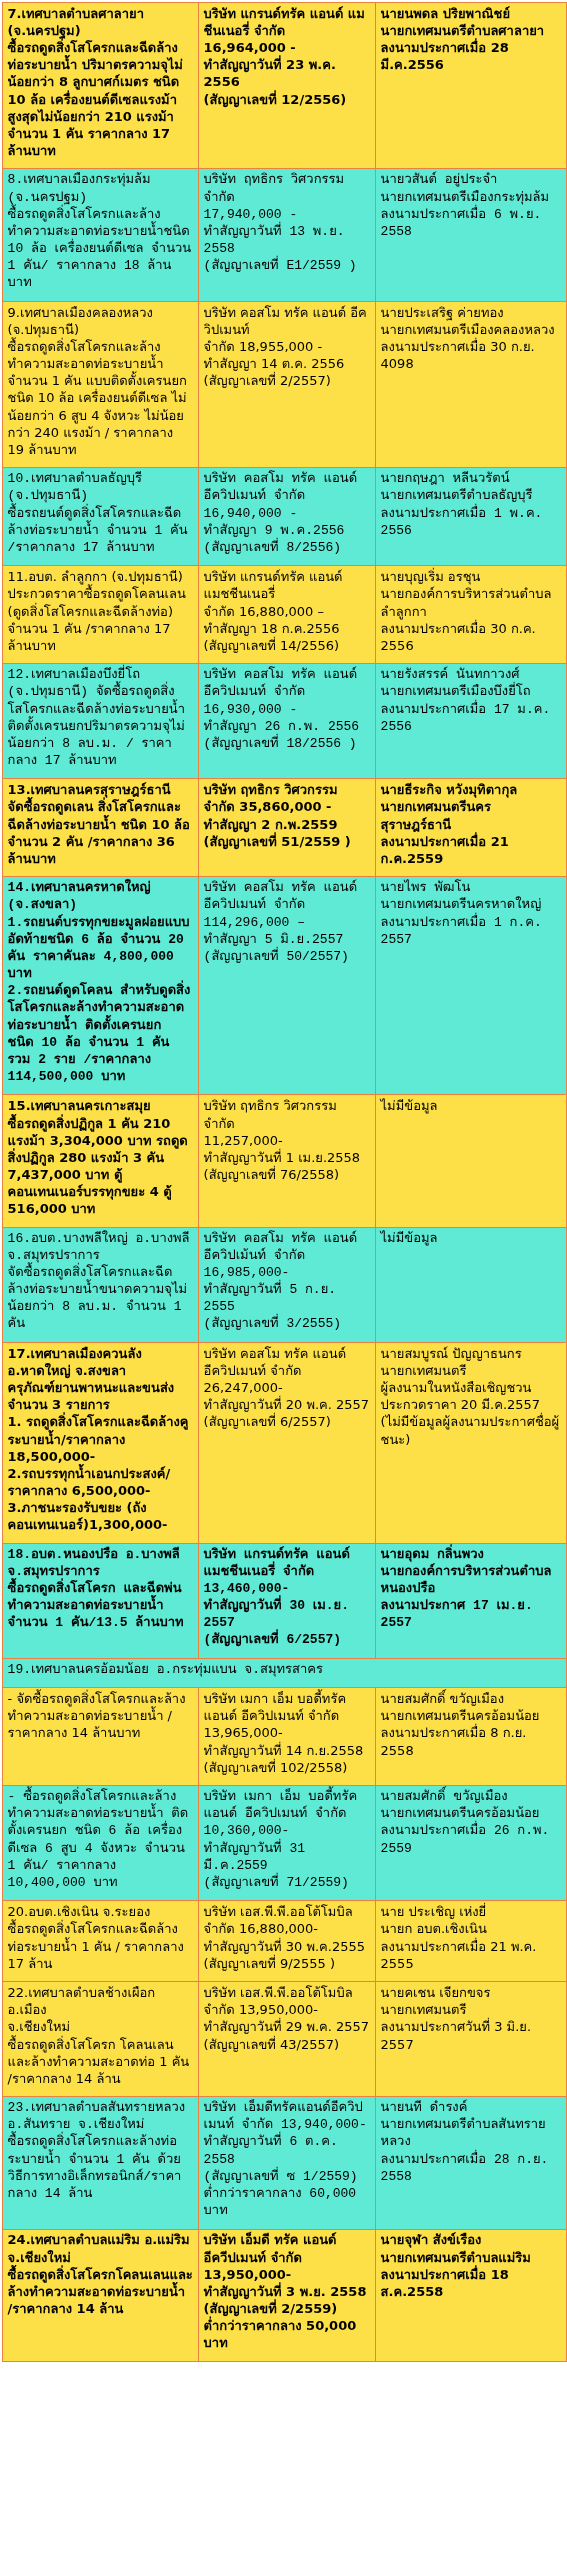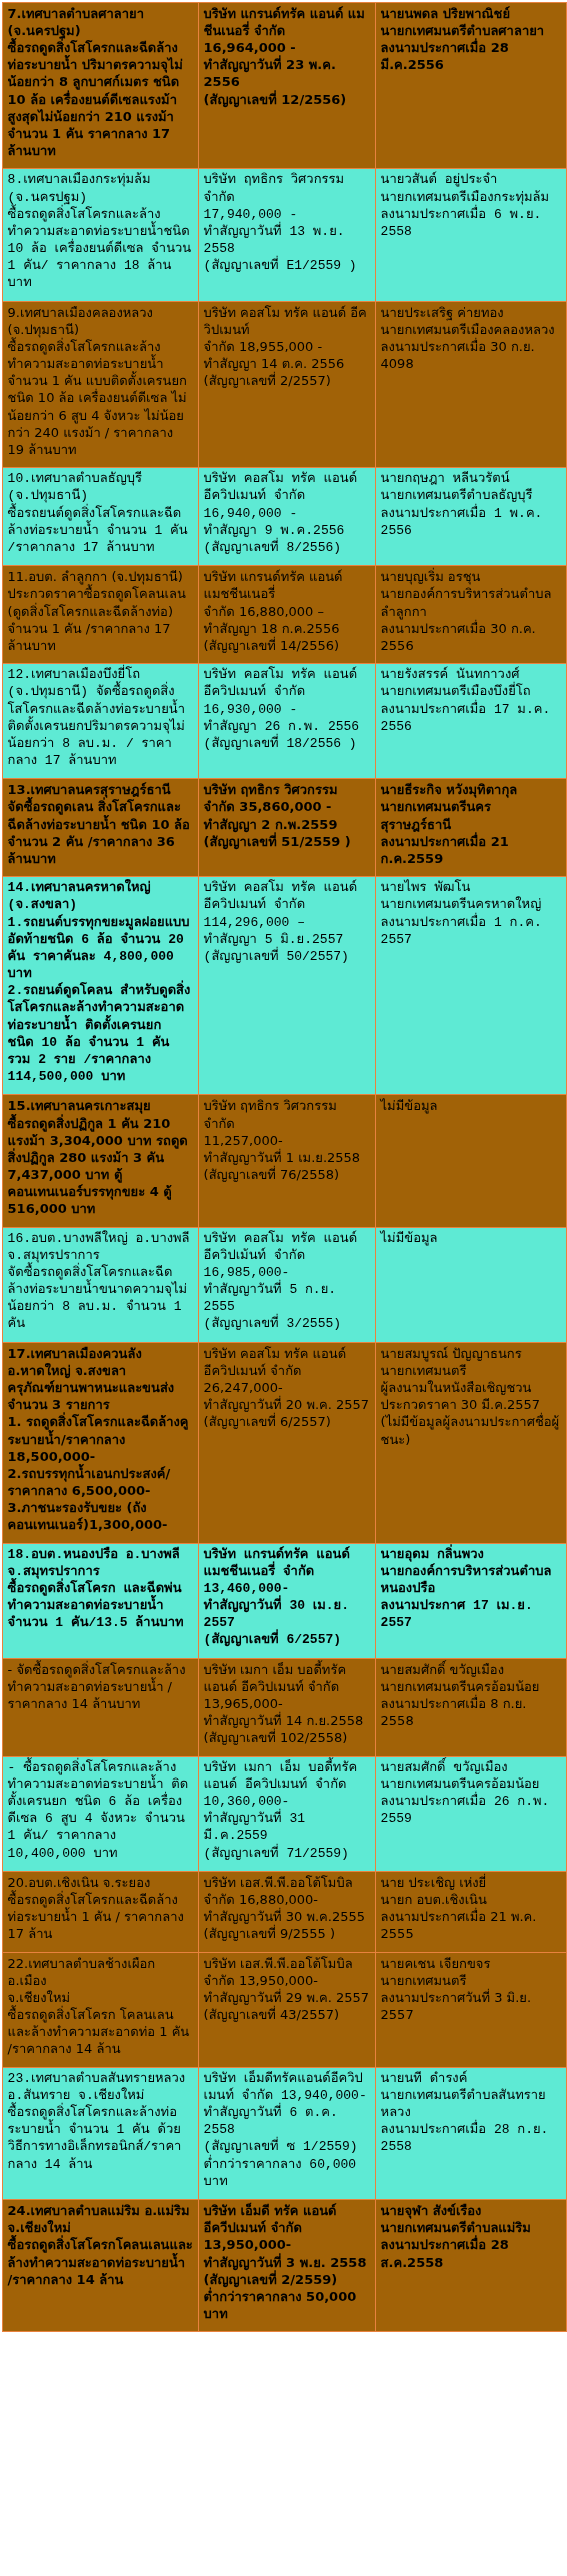--- a/index.html
+++ b/index.html
@@ -22,21 +22,21 @@
   table.tbl td {
     border: 0.9px solid #e8823e;
     vertical-align: top;
     padding: 1.9px 4.7px 9.3px 4.7px;
     font-size: 13px;
     line-height: 1.32;
     white-space: pre-line;
     word-wrap: break-word;
     overflow-wrap: break-word;
   }
-  tr.white td { background: #a16207; margin-left: 40px; }
+  tr.white td { background: #fde047; margin-left: 40px; }
   tr.peach td { background: #5eead4; font-family: Liberation Mono, monospace; }
   td.section {
     padding-bottom: 2.8px;
     background: #fbe5d6;
   }
   td.b { font-weight: bold; }
 </style>
 </head>
 <body>
 
@@ -165,36 +165,39 @@
 1. รถดูดสิ่งโสโครกและฉีดล้างคูระบายน้ำ/ราคากลาง 18,500,000-
 2.รถบรรทุกน้ำเอนกประสงค์/ราคากลาง 6,500,000-
 3.ภาชนะรองรับขยะ (ถังคอนเทนเนอร์)1,300,000-</td>
         <td>บริษัท คอสโม ทรัค แอนด์
 อีควิปเมนท์ จำกัด
 26,247,000-
 ทำสัญญาวันที่ 20 พ.ค. 2557
 (สัญญาเลขที่ 6/2557)</td>
         <td>นายสมบูรณ์ ปัญญาธนกร
 นายกเทศมนตรี
-ผู้ลงนามในหนังสือเชิญชวนประกวดราคา 30 มี.ค.2557
+ผู้ลงนามในหนังสือเชิญชวนประกวดราคา 20 มี.ค.2557
 (ไม่มีข้อมูลผู้ลงนามประกาศชื่อผู้ชนะ)</td>
       </tr>
       <tr class="peach">
         <td class="b">18.อบต.หนองปรือ อ.บางพลี
 จ.สมุทรปราการ
 ซื้อรถดูดสิ่งโสโครก และฉีดพ่นทำความสะอาดท่อระบายน้ำ จำนวน 1 คัน/13.5 ล้านบาท</td>
         <td class="b">บริษัท แกรนด์ทรัค แอนด์
 แมชชีนเนอรี่ จำกัด
 13,460,000-
 ทำสัญญาวันที่ 30 เม.ย. 2557
 (สัญญาเลขที่ 6/2557)</td>
         <td class="b">นายอุดม กลิ่นพวง
 นายกองค์การบริหารส่วนตำบลหนองปรือ
 ลงนามประกาศ 17 เม.ย. 2557</td>
       </tr>
+      <tr class="peach">
+        <td colspan="3" class="section">19.เทศบาลนครอ้อมน้อย อ.กระทุ่มแบน จ.สมุทรสาคร</td>
+      </tr>
       <tr class="white">
         <td>- จัดซื้อรถดูดสิ่งโสโครกและล้างทำความสะอาดท่อระบายน้ำ /ราคากลาง 14 ล้านบาท</td>
         <td>บริษัท เมกา เอ็ม บอดี้ทรัค
 แอนด์ อีควิปเมนท์ จำกัด
 13,965,000-
 ทำสัญญาวันที่ 14 ก.ย.2558
 (สัญญาเลขที่ 102/2558)</td>
         <td>นายสมศักดิ์ ขวัญเมือง
 นายกเทศมนตรีนครอ้อมน้อย
 ลงนามประกาศเมื่อ 8 ก.ย. 2558</td>
@@ -250,17 +253,17 @@
         <td class="b">24.เทศบาลตำบลแม่ริม อ.แม่ริม
 จ.เชียงใหม่
 ซื้อรถดูดสิ่งโสโครกโคลนเลนและล้างทำความสะอาดท่อระบายน้ำ /ราคากลาง 14 ล้าน</td>
         <td class="b">บริษัท เอ็มดี ทรัค แอนด์
 อีควีปเมนท์ จำกัด
 13,950,000-
 ทำสัญญาวันที่ 3 พ.ย. 2558 (สัญญาเลขที่ 2/2559)
 ต่ำกว่าราคากลาง 50,000 บาท</td>
         <td class="b">นายจุฬา สังข์เรือง
 นายกเทศมนตรีตำบลแม่ริม
-ลงนามประกาศเมื่อ 28 ส.ค.2558</td>
+ลงนามประกาศเมื่อ 18 ส.ค.2558</td>
       </tr>
     </tbody>
 </table>
 
 
 </body></html>

